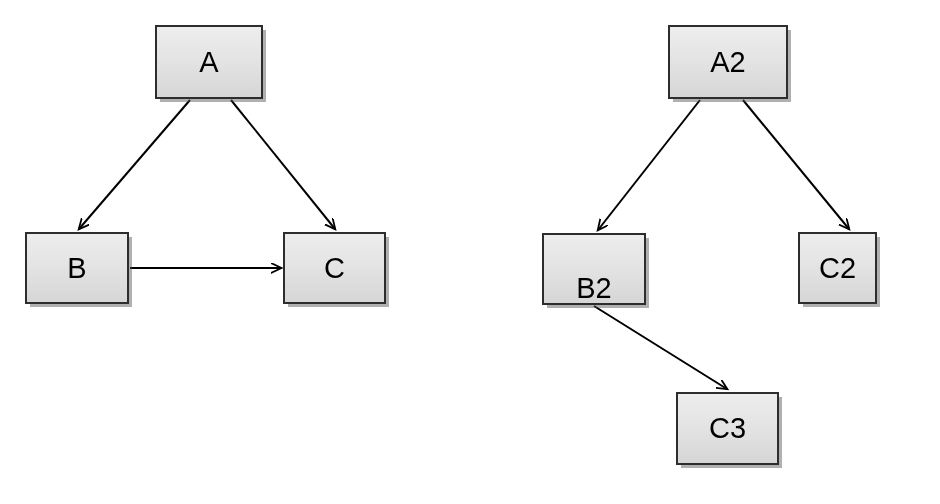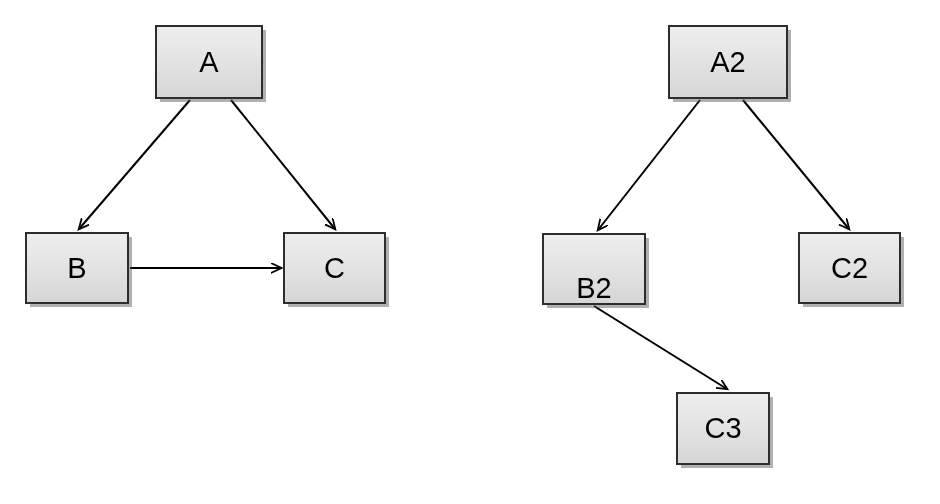--- a/index.html
+++ b/index.html
@@ -78,21 +78,21 @@
         <span class="node-label">C</span>
       </div>
     </div>
   <div id="nodes-right">
       <div class="node" style="left: 668px; top: 25px; width: 120px; height: 74px;">
         <span class="node-label">A2</span>
       </div>
       <div class="node" style="left: 542px; top: 233px; width: 104px; height: 72px; align-items: flex-end;">
         <span class="node-label">B2</span>
       </div>
-      <div class="node" style="left: 798px; top: 232px; width: 103px; height: 72px;">
+      <div class="node" style="left: 798px; top: 232px; width: 79px; height: 72px;">
         <span class="node-label">C2</span>
       </div>
-      <div class="node" style="left: 676px; top: 392px; width: 94px; height: 73px;">
+      <div class="node" style="left: 676px; top: 392px; width: 103px; height: 73px;">
         <span class="node-label">C3</span>
       </div>
     </div>
 
 </div>
 
 </body></html>

